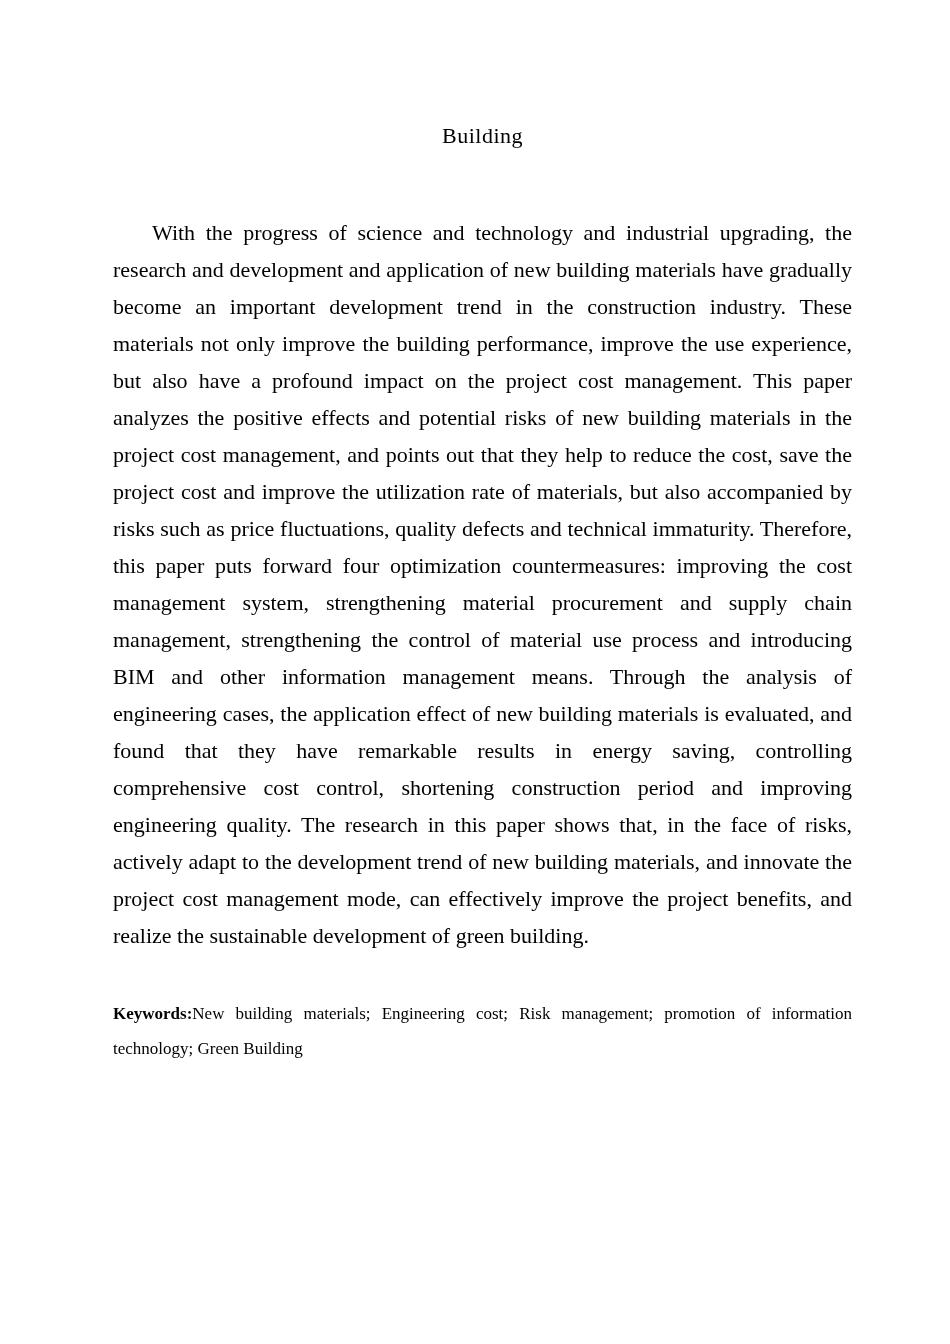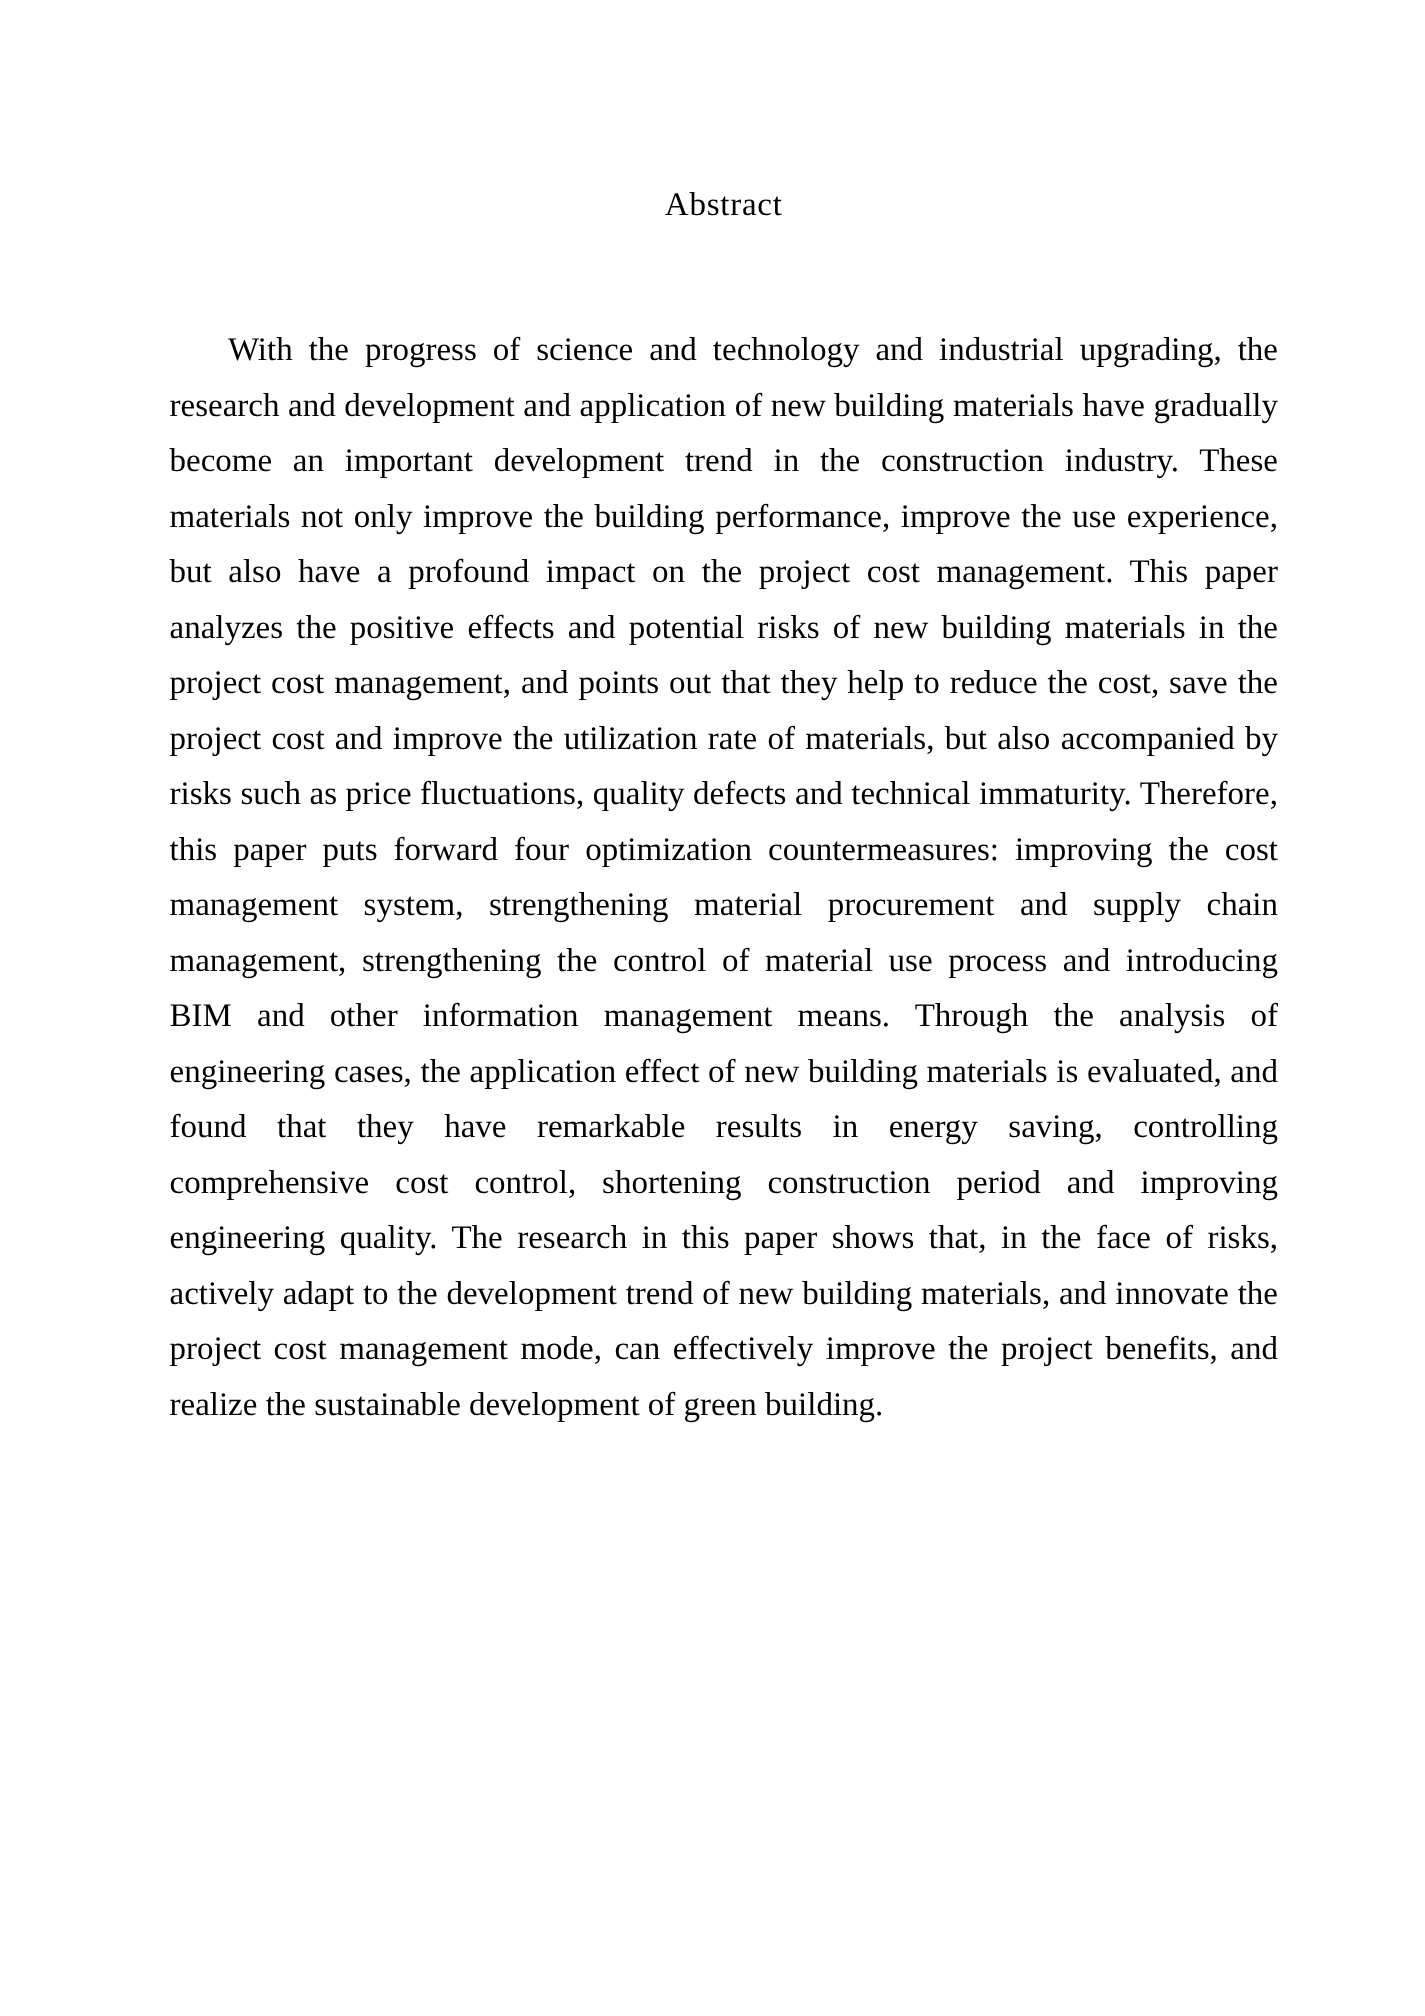--- a/index.html
+++ b/index.html
@@ -41,17 +41,18 @@
     text-align: justify;
   }
   .keywords-label {
     font-weight: bold;
   }
 </style>
 </head>
 <body>
 
 <div class="page">
-  <h1 class="abstract-title">Abstract</h1>
+  <h1 class="abstract-title">Building</h1>
 
   <p class="abstract-body">With the progress of science and technology and industrial upgrading, the research and development and application of new building materials have gradually become an important development trend in the construction industry. These materials not only improve the building performance, improve the use experience, but also have a profound impact on the project cost management. This paper analyzes the positive effects and potential risks of new building materials in the project cost management, and points out that they help to reduce the cost, save the project cost and improve the utilization rate of materials, but also accompanied by risks such as price fluctuations, quality defects and technical immaturity. Therefore, this paper puts forward four optimization countermeasures: improving the cost management system, strengthening material procurement and supply chain management, strengthening the control of material use process and introducing BIM and other information management means. Through the analysis of engineering cases, the application effect of new building materials is evaluated, and found that they have remarkable results in energy saving, controlling comprehensive cost control, shortening construction period and improving engineering quality. The research in this paper shows that, in the face of risks, actively adapt to the development trend of new building materials, and innovate the project cost management mode, can effectively improve the project benefits, and realize the sustainable development of green building.</p>
 
+  <p class="keywords"><span class="keywords-label">Keywords:</span><span>New building materials; Engineering cost; Risk management; promotion of information technology; Green Building</span></p>
 </div>
 
 </body></html>

